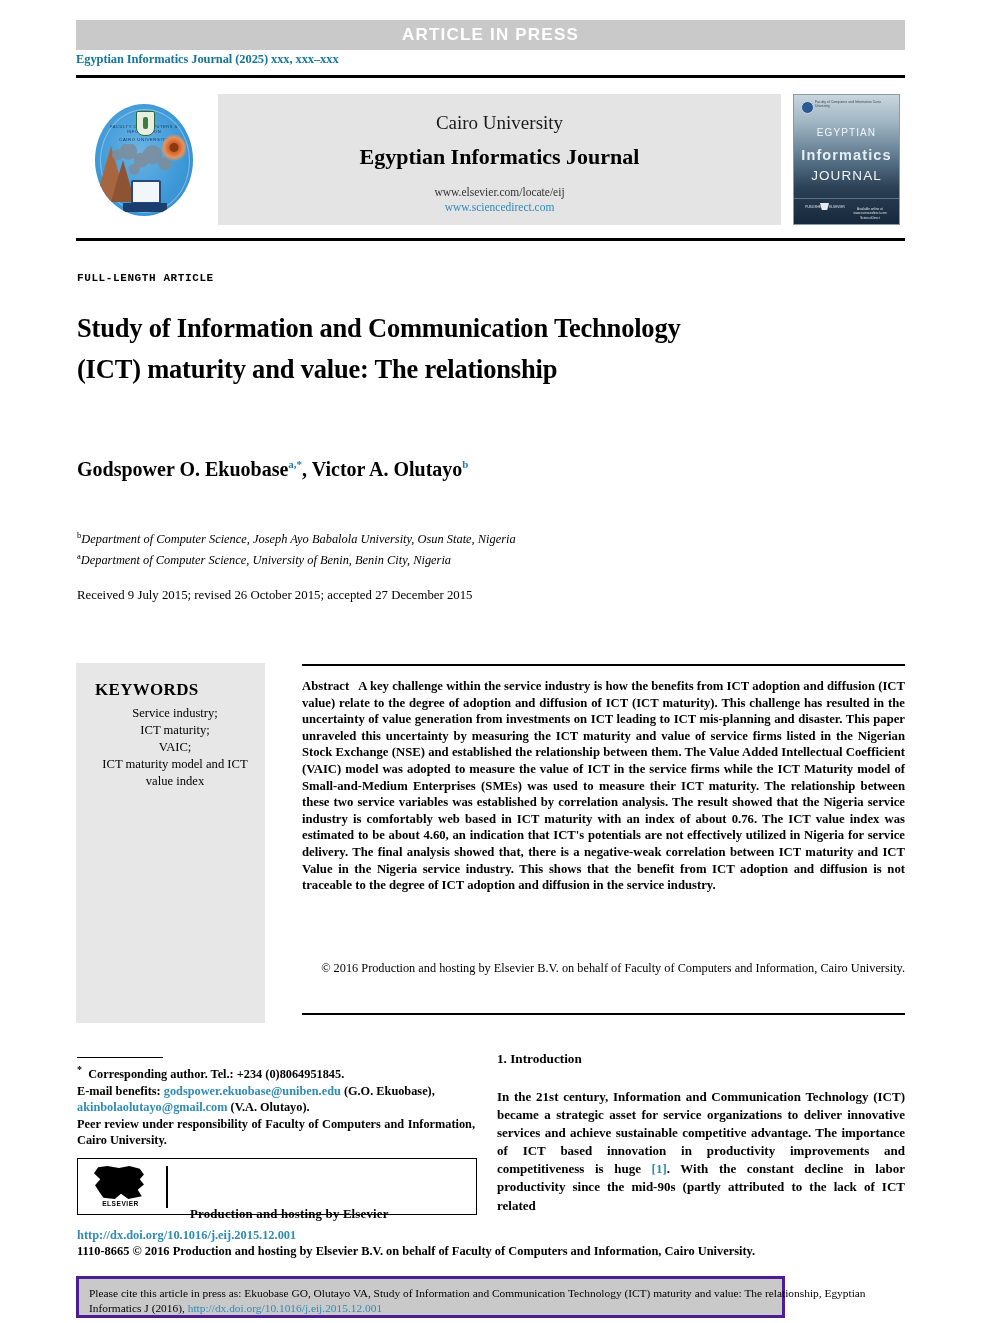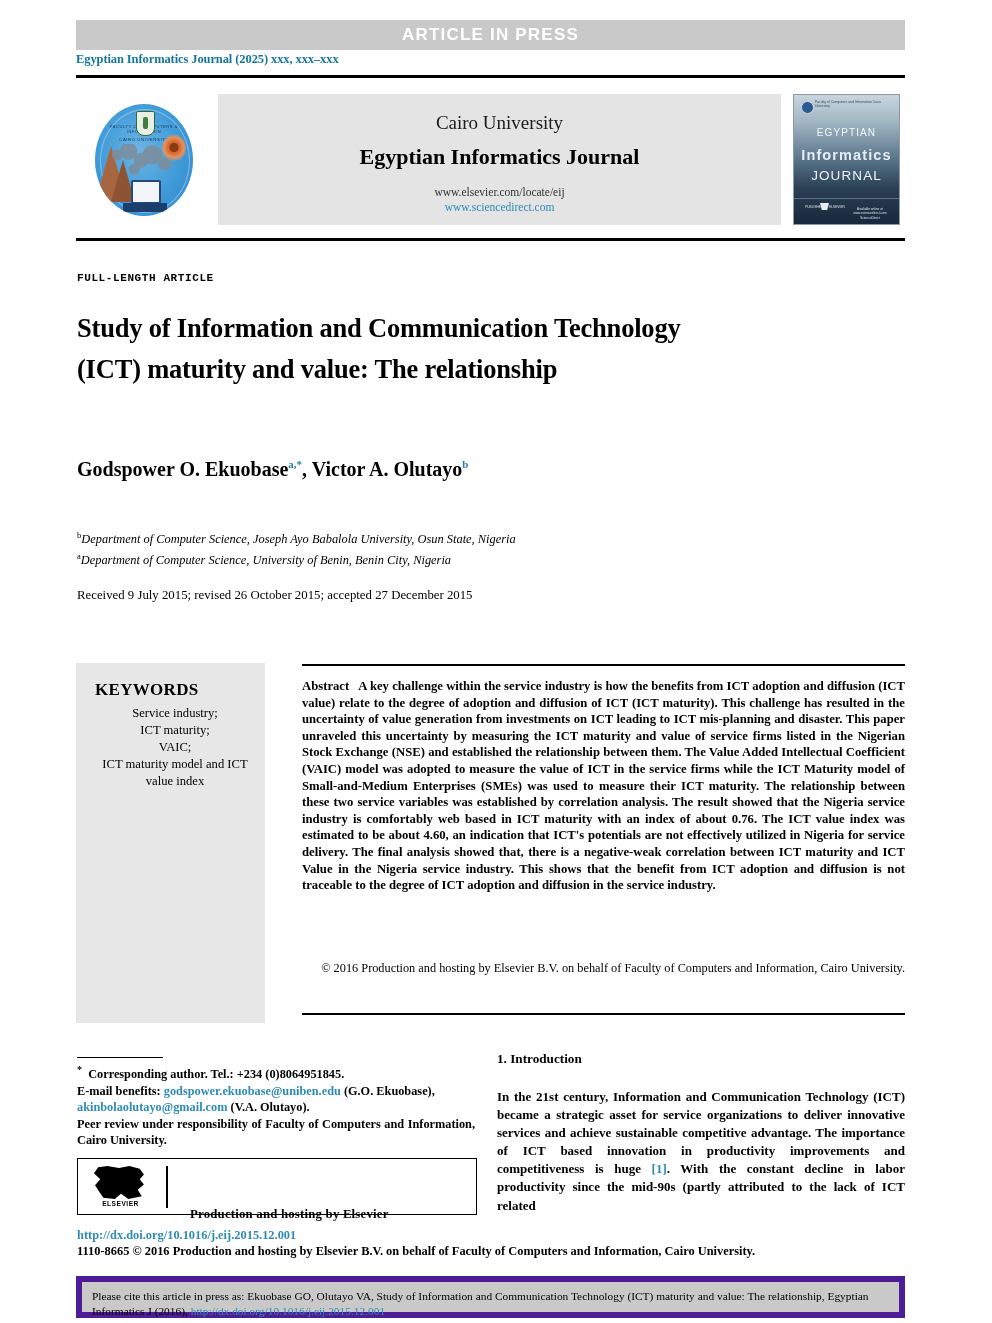--- a/index.html
+++ b/index.html
@@ -483,23 +483,23 @@
     line-height: 18.1px;
     text-align: justify;
     font-weight: bold;
   }
   .ref-lnk { color: #2e8bb8; }
 
   
   .cite-box {
     position: absolute;
     left: 76px; top: 1276px;
-    width: 829px; height: 42px;
+    width: 709px; height: 42px;
     background: #c9c9c9;
-    border: 6px solid #4c1d95;
+    border: 3px solid #4c1d95;
     box-sizing: border-box;
   }
   .cite-text {
     position: absolute;
     left: 10px; top: 7px;
     width: 808px;
     font-size: 11.4px;
     line-height: 14.6px;
   }
 </style>

